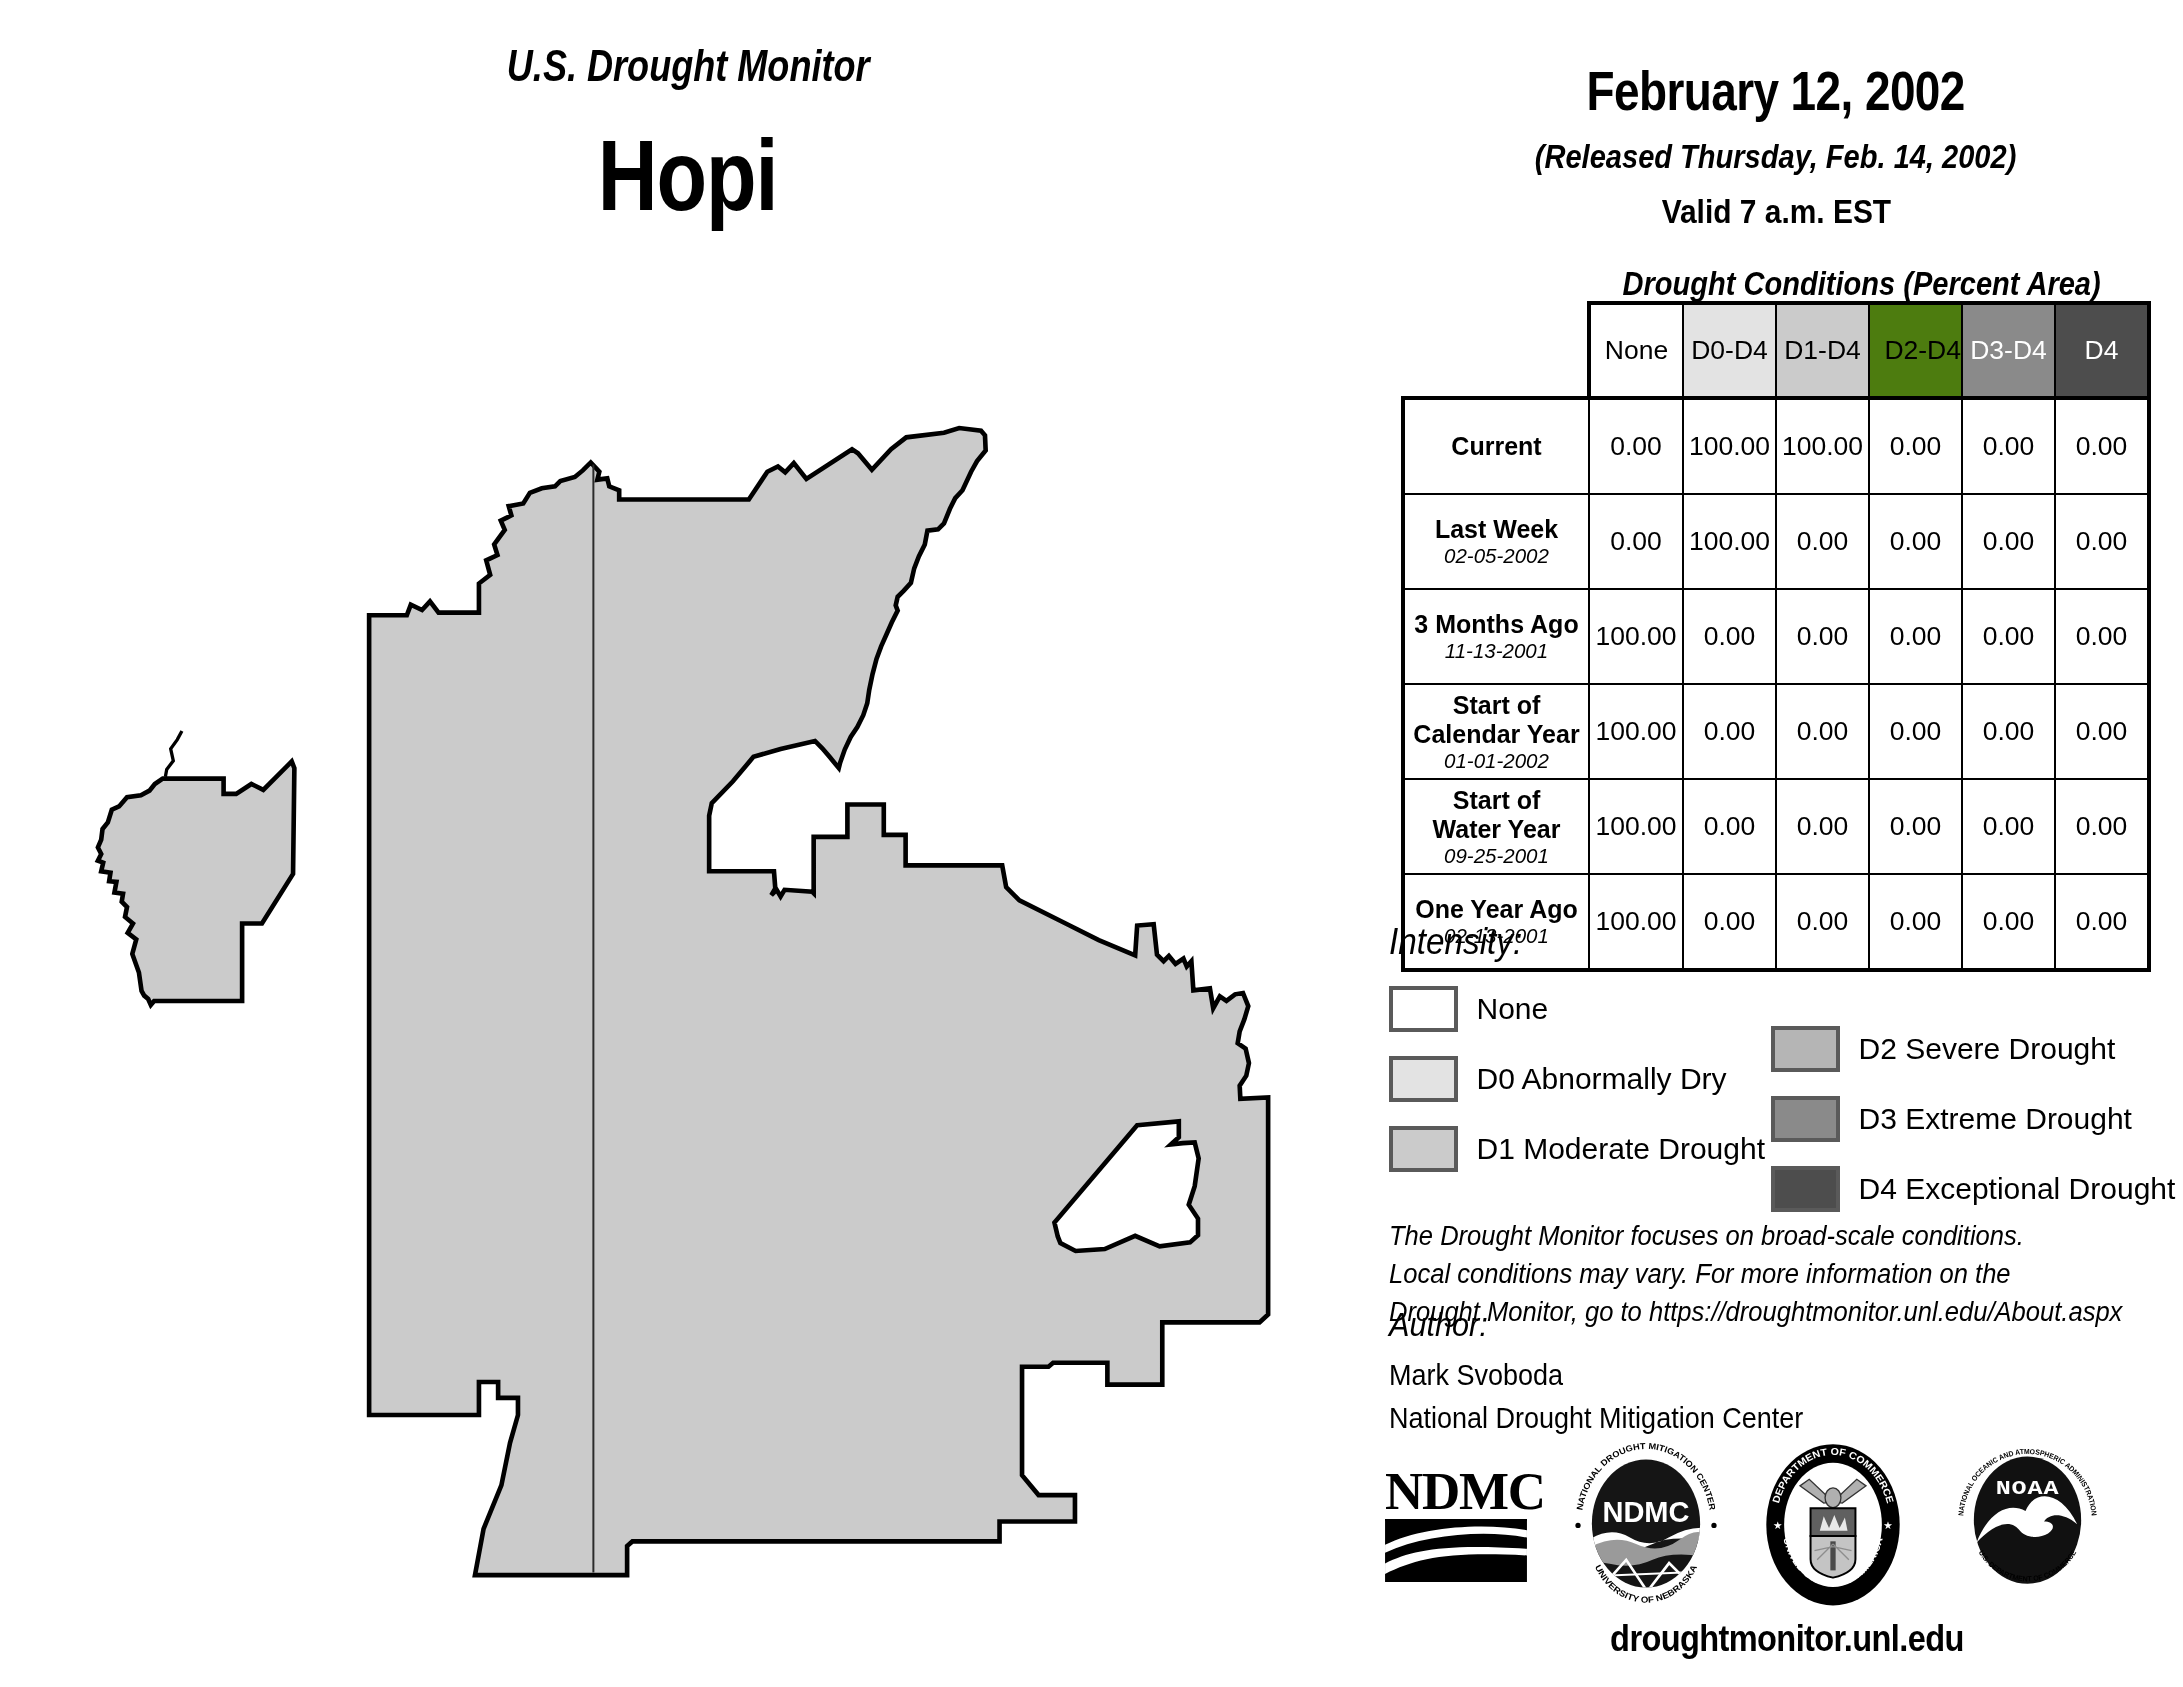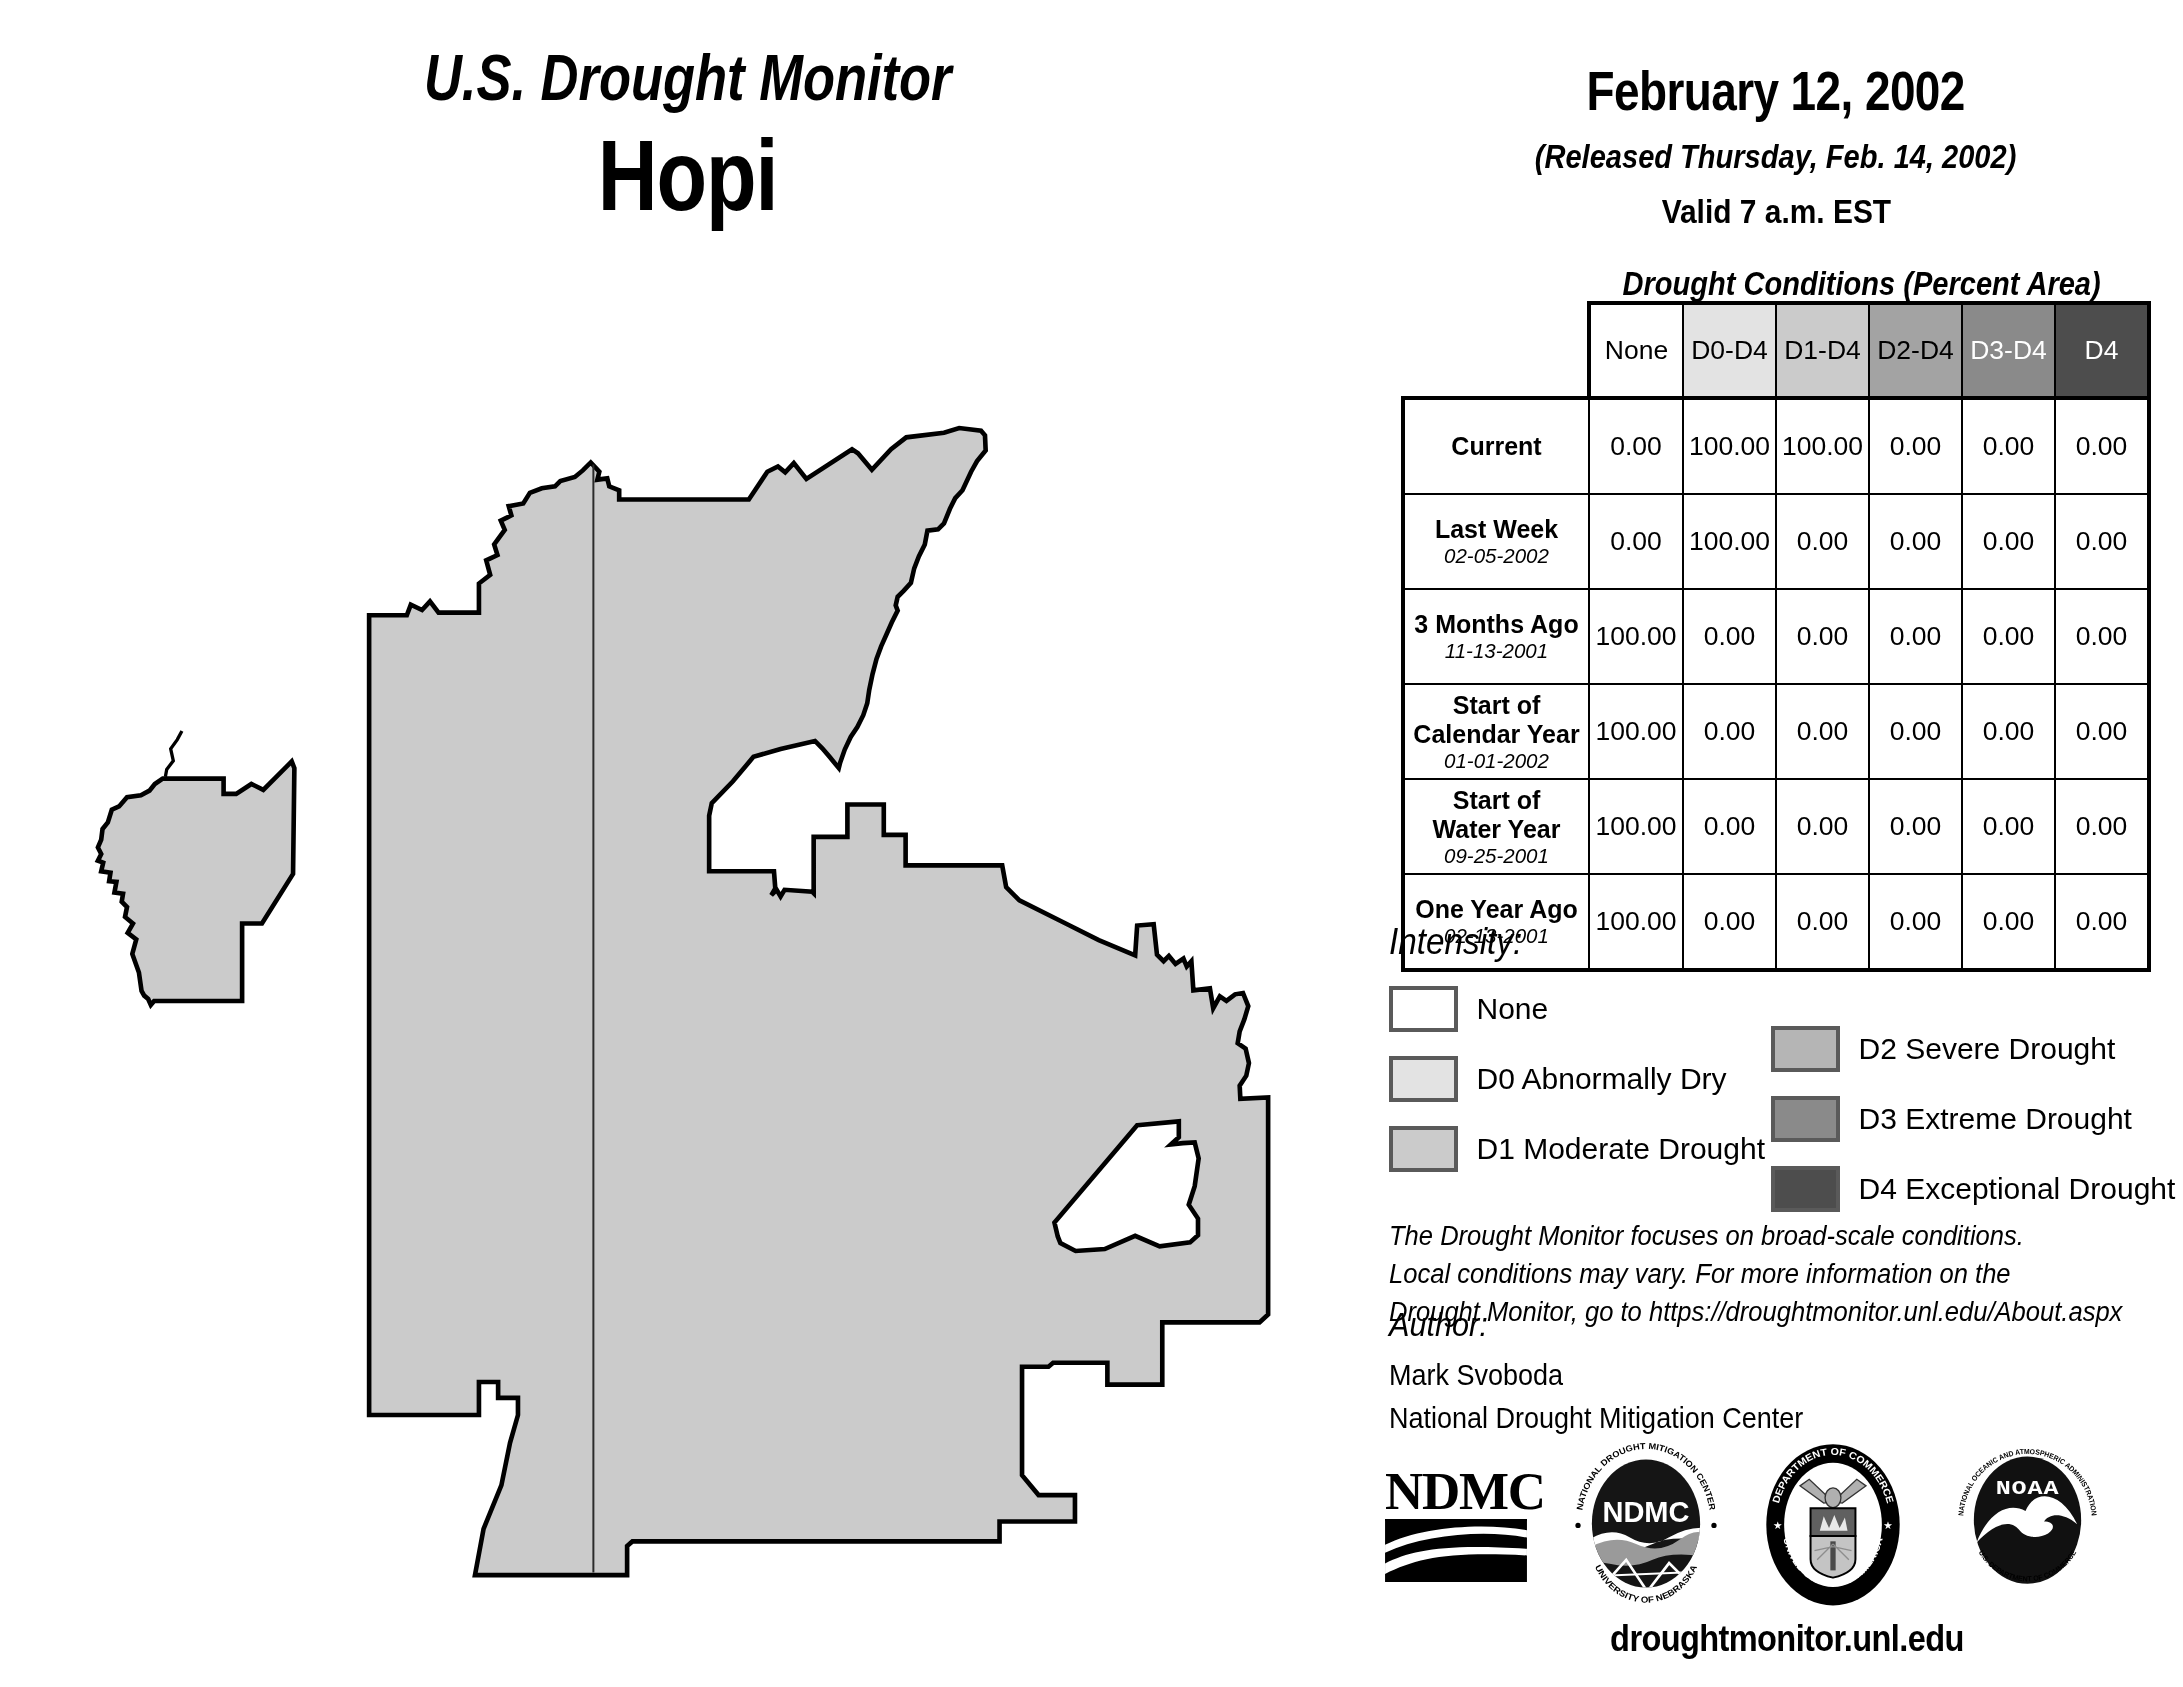--- a/index.html
+++ b/index.html
@@ -4,21 +4,21 @@
 <style>
   html,body{margin:0;padding:0;background:#fff;}
   .page{position:relative;width:2183px;height:1687px;background:#fff;overflow:hidden;
         font-family:"Liberation Sans",sans-serif;color:#000;}
   .abs{position:absolute;}
   
   .cx{display:inline-block;transform:scaleX(.82);transform-origin:50% 50%;white-space:nowrap;}
   .cx88{display:inline-block;transform:scaleX(.88);transform-origin:50% 50%;white-space:nowrap;}
   .cl{display:inline-block;transform:scaleX(.90);transform-origin:0 50%;white-space:nowrap;}
 
-  .title1{left:225px;top:41px;width:926px;text-align:center;font-size:64px;font-weight:bold;font-style:italic;}
+  .title1{left:225px;top:41px;width:926px;text-align:center;font-size:44px;font-weight:bold;font-style:italic;}
   .title2{left:225px;top:118px;width:926px;text-align:center;font-size:101px;font-weight:bold;letter-spacing:-1.3px;}
 
   .hdrblock{left:1422px;top:58px;width:708px;text-align:center;}
   .hdr-date{font-size:56px;font-weight:bold;letter-spacing:-0.7px;}
   .hdr-released{font-size:33px;font-weight:bold;font-style:italic;margin-top:14.6px;}
   .hdr-valid{font-size:34px;font-weight:bold;margin-top:16px;}
 
   .tbl-title{left:1590px;top:265px;width:544px;text-align:center;font-size:33px;font-weight:bold;font-style:italic;}
 
   table.dm{position:absolute;left:1401px;top:301px;border-collapse:collapse;table-layout:fixed;}
@@ -119,21 +119,21 @@
 
   <div class="abs tbl-title"><span class="cx88">Drought Conditions (Percent Area)</span></div>
 
   <table class="dm">
     <tbody>
         <tr>
       <td class="corner"></td>
       <th class="first" style="background-color: rgb(255, 255, 255);">None</th>
       <th style="background-color: rgb(227, 227, 227);">D0-D4</th>
       <th style="background-color: rgb(203, 203, 203);">D1-D4</th>
-      <th style="background-color: #a3a3a3;">D2-D4</th>
+      <th style="background-color: #4d7c0f; text-align: right;">D2-D4</th>
       <th class="dark" style="background-color: rgb(138, 138, 138);">D3-D4</th>
       <th class="last dark" style="background-color: rgb(77, 77, 77);">D4</th>
     </tr>
     <tr class="rfirst">
       <td class="rl">
             <div class="rlabel">Current</div>
           </td>
       <td>0.00</td>
       <td>100.00</td>
       <td>100.00</td>

